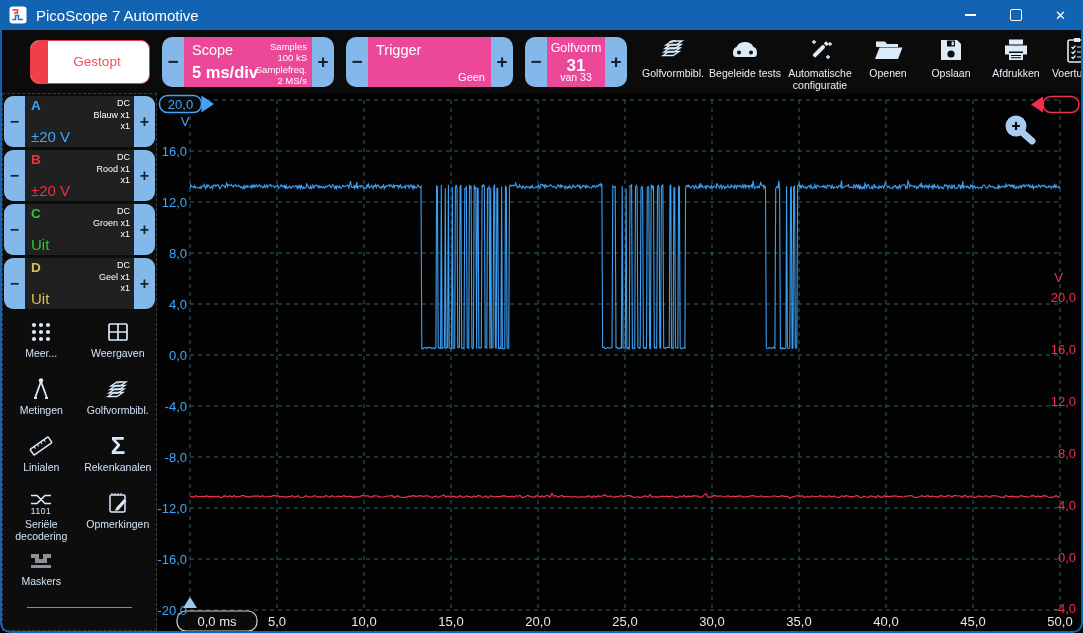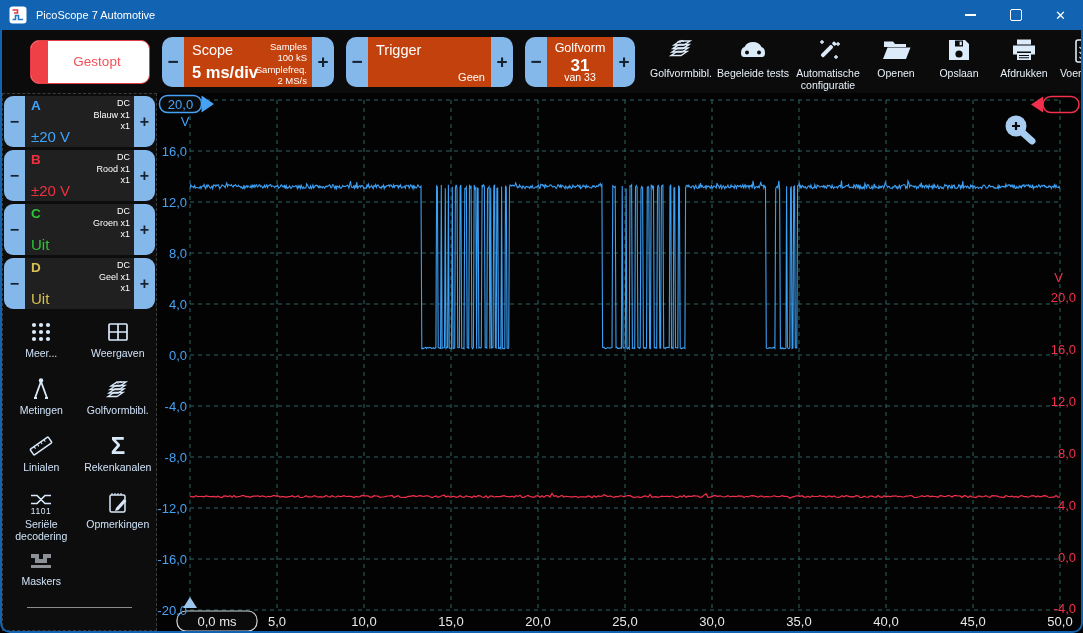--- a/index.html
+++ b/index.html
@@ -1,49 +1,49 @@
 <!DOCTYPE html>
 <html><head>
 <meta charset="utf-8">
 <style>
   html,body{margin:0;padding:0;width:1083px;height:633px;background:#000;
     font-family:"Liberation Sans",sans-serif;overflow:hidden;-webkit-user-select:none;user-select:none}
   
   .titlebar{position:absolute;left:0;top:0;width:1083px;height:30px;background:#1263b1;
     display:flex;align-items:center;color:#fff}
   .titlebar .logo{margin-left:9px;width:18px;height:18px}
-  .titlebar .title{margin-left:9px;font-size:11px}
+  .titlebar .title{margin-left:9px;font-size:15px}
   .win-controls{margin-left:auto;display:flex;height:30px}
   .win-btn{width:45px;height:30px;display:flex;align-items:center;justify-content:center;color:#fff}
   .min-glyph{width:11px;height:1.5px;background:#fff}
   .max-glyph{width:10px;height:10px;border:1.2px solid #fff;border-radius:2px}
   .close-glyph{font-size:13px;line-height:1}
   
   .frame{position:absolute;inset:0;border:2px solid #1263b1;border-radius:0 0 10px 10px;pointer-events:none;z-index:50}
   
   .toolbar{position:absolute;left:2px;top:30px;width:1079px;height:63px;background:#0b0b0b;
     display:flex;align-items:center;overflow:hidden}
   .stop-btn{position:relative;margin-left:28px;width:118px;height:42px;border:1.5px solid #e23c44;
     border-radius:9px;background:#ffffff;display:flex;align-items:center;justify-content:center;overflow:hidden;flex:none}
   .stop-strip{position:absolute;left:0;top:0;bottom:0;width:17px;background:#ef4048}
   .stop-label{color:#f25056;font-size:13.5px;padding-left:14px}
   .ctrl-group{display:flex;height:50px;margin-left:12px;flex:none}
   .ctrl-btn{width:22px;background:#84b7ea;color:#17222f;font-size:19px;font-weight:bold;
     display:flex;align-items:center;justify-content:center}
   .ctrl-btn.l{border-radius:10px 0 0 10px}
   .ctrl-btn.r{border-radius:0 10px 10px 0}
-  .ctrl-panel{background:#c2410c;color:#fff;position:relative}
+  .ctrl-panel{background:#ec4899;color:#fff;position:relative}
   .scope-panel{width:128px}
   .scope-title{position:absolute;left:8px;top:5px;font-size:14.5px}
   .scope-value{position:absolute;left:8px;bottom:5px;font-size:16.5px;font-weight:bold}
   .scope-info{position:absolute;right:5px;top:4px;text-align:right;font-size:9.5px;line-height:1.22;color:#fff}
   .trigger-panel{width:123px}
   .trigger-title{position:absolute;left:8px;top:5px;font-size:14.5px}
   .trigger-mode{position:absolute;right:6px;bottom:4px;font-size:11px}
-  .wave-panel{width:66px;text-align:center}
+  .wave-panel{width:58px;text-align:center}
   .wave-title{position:absolute;top:4px;left:0;right:0;font-size:12.5px}
   .wave-index{position:absolute;top:19px;left:0;right:0;font-size:17px;font-weight:bold}
   .wave-total{position:absolute;bottom:4px;left:0;right:0;font-size:10.5px}
   .actions{display:flex;margin-left:13px;gap:3px;align-items:flex-start;height:56px}
   .action{display:flex;flex-direction:column;align-items:center;color:#e8f1fa;font-size:10.5px;
     text-align:center;line-height:1.15;flex:none}
   .action .ic{height:33px;display:flex;align-items:center;justify-content:center}
   .a-w66{width:66px}.a-w72{width:72px}.a-w58{width:58px}.a-w62{width:62px}.a-w54{width:54px}
   
   .sidebar{position:absolute;left:2px;top:93px;width:155px;height:538px;background:#0d0d0d;

